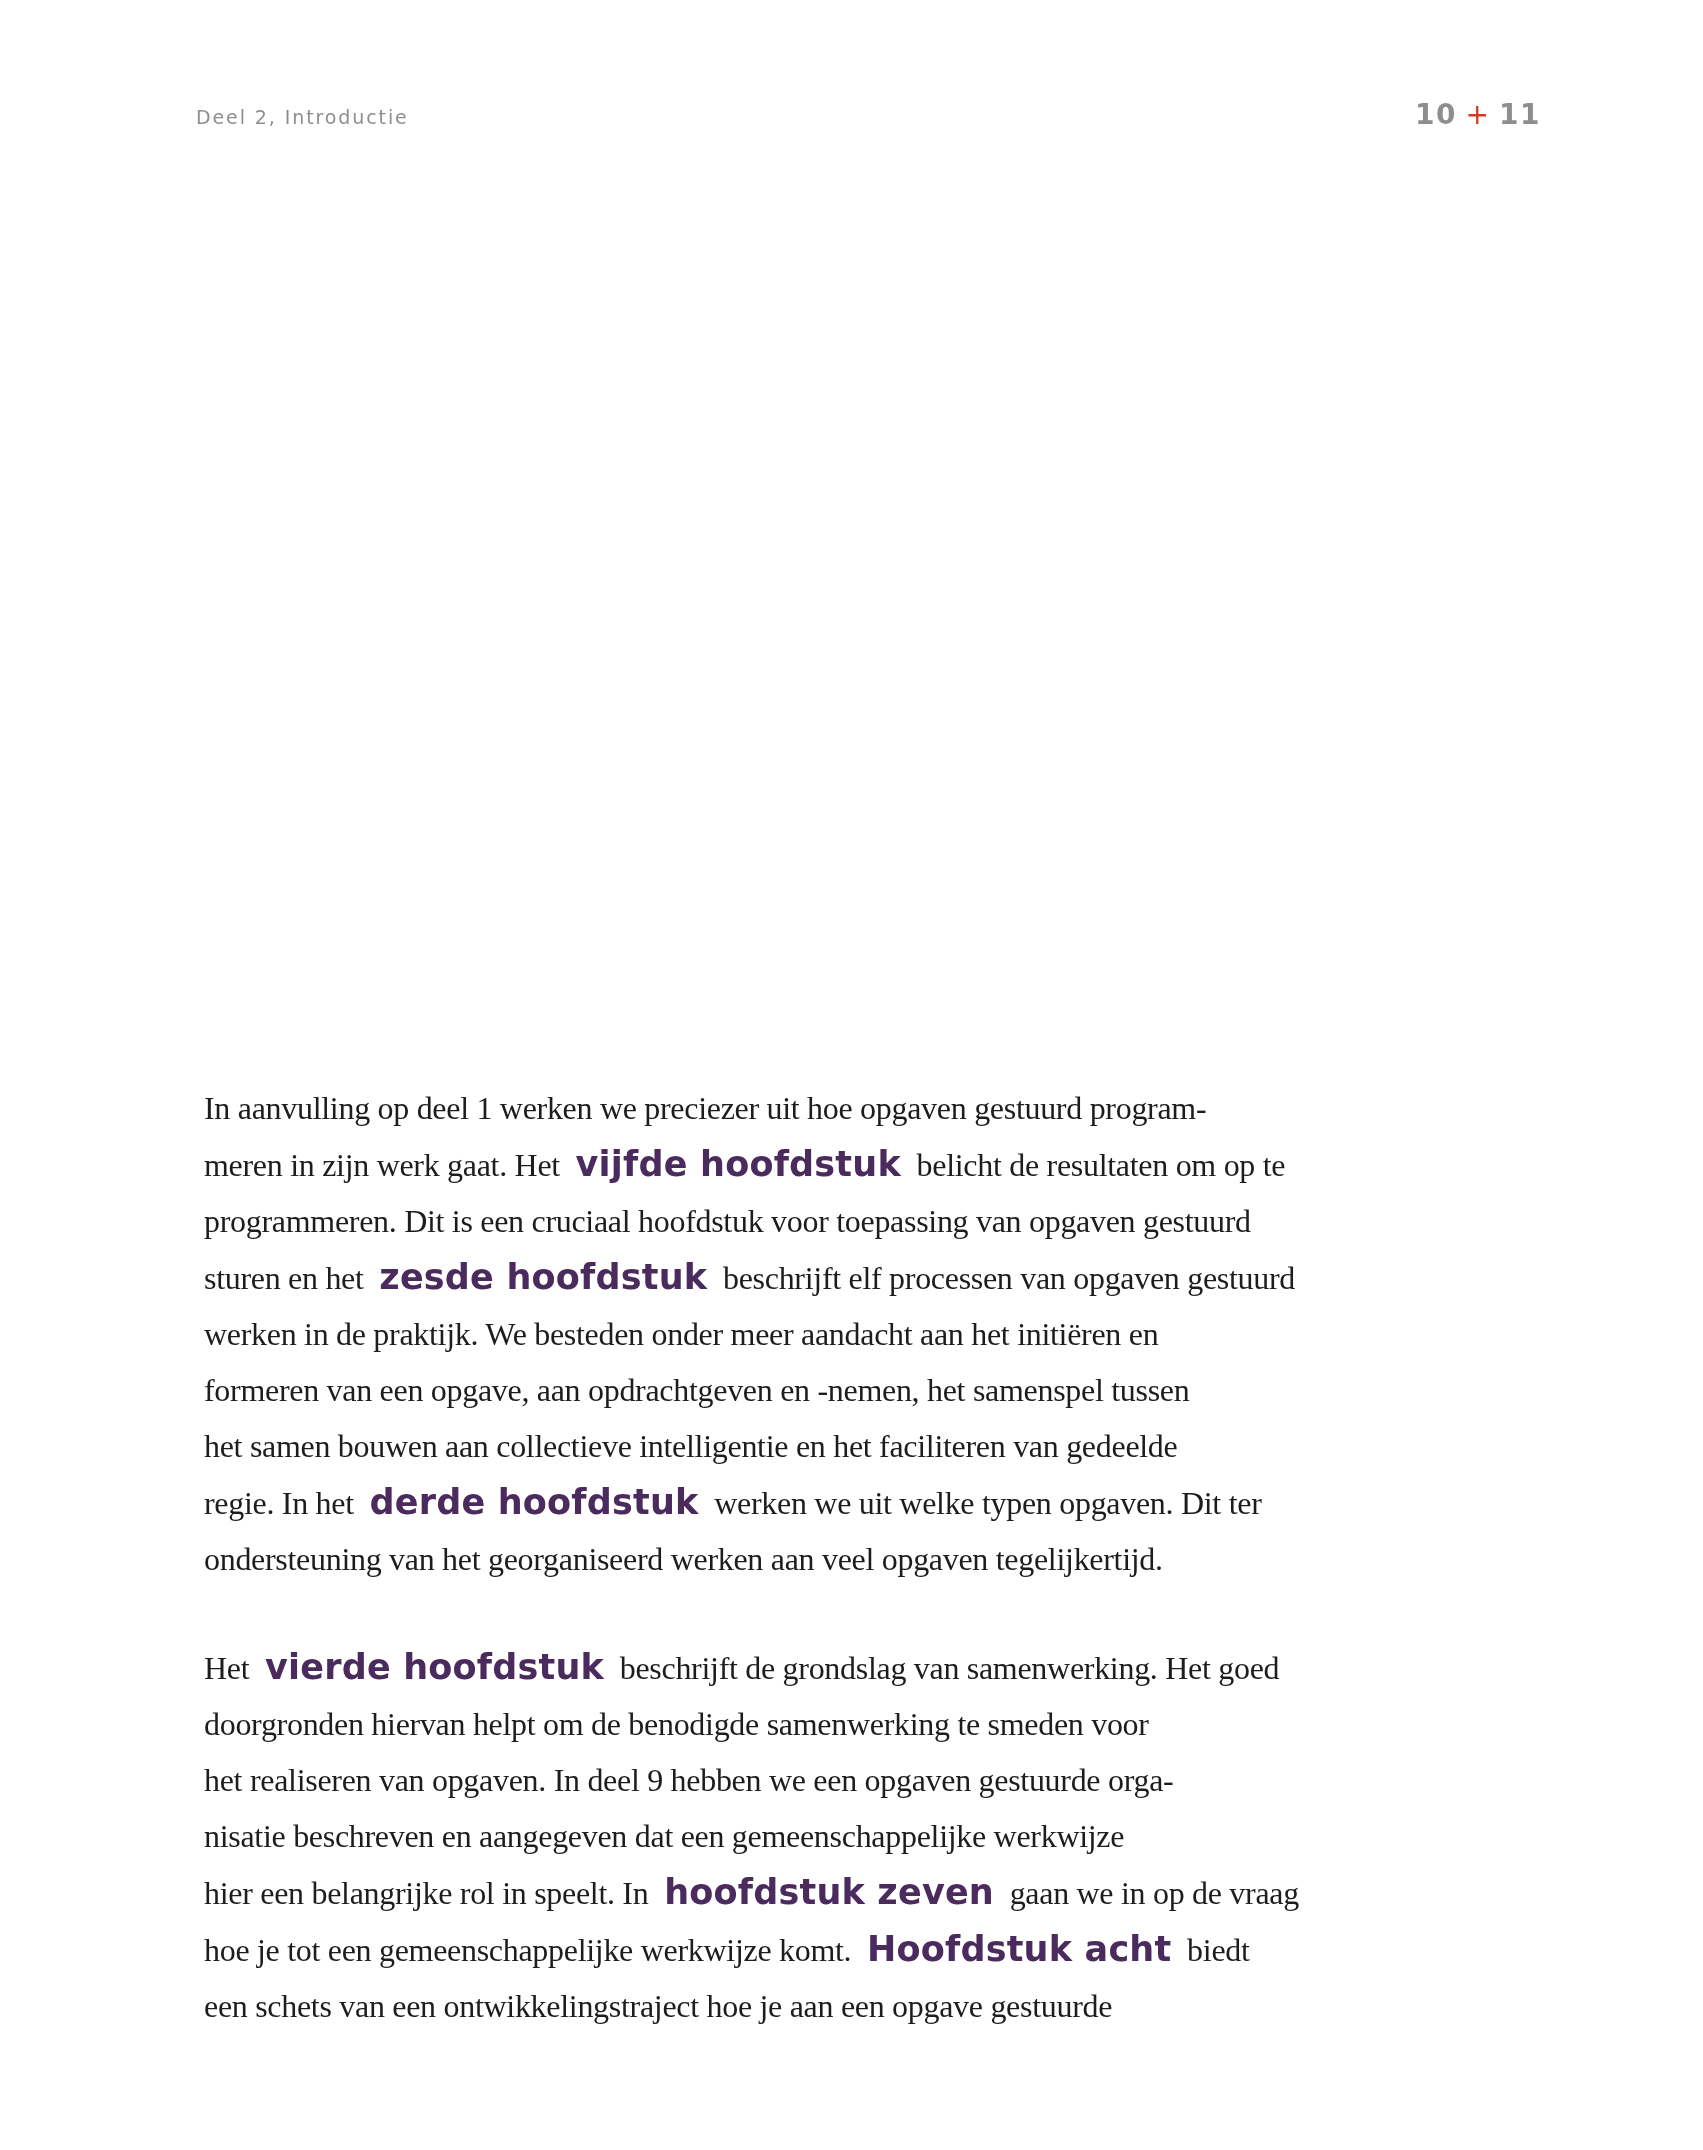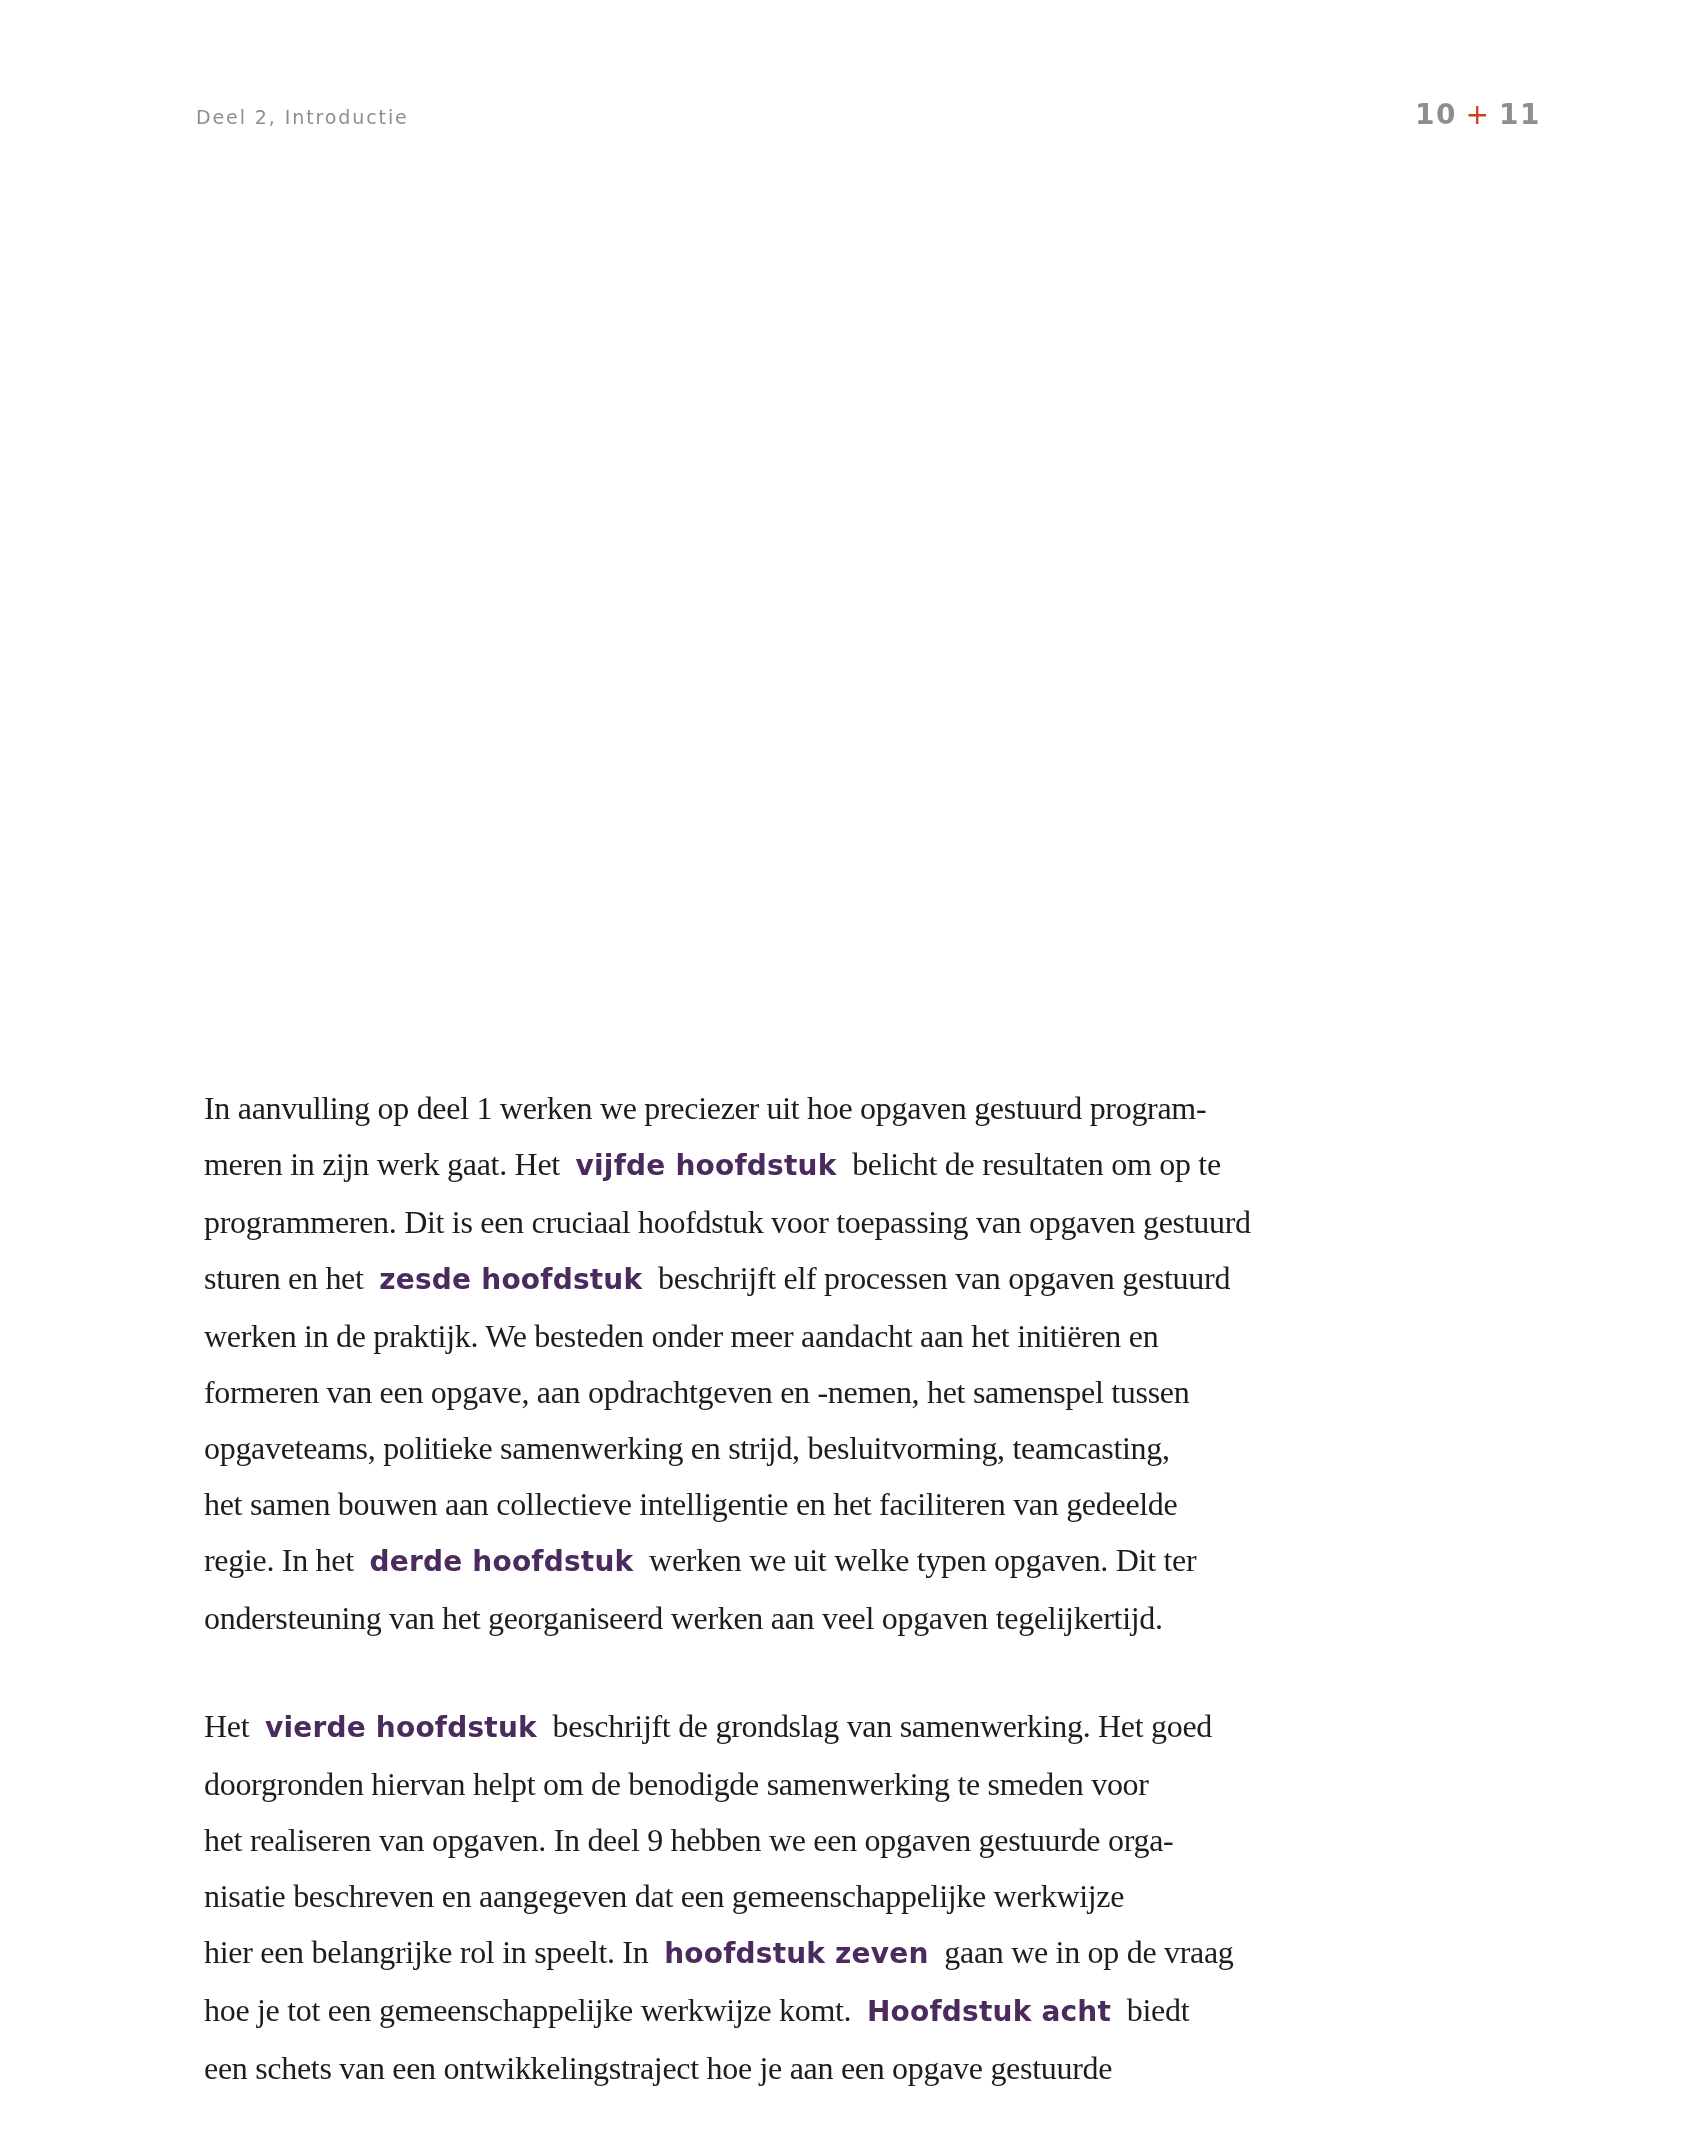--- a/index.html
+++ b/index.html
@@ -52,21 +52,21 @@
   .paragraph:last-child { margin-bottom: 0; }
   .line {
     font-size: 32px;
     line-height: 48px;
     letter-spacing: -0.3px;
     white-space: nowrap;
   }
   .line .accent {
     font-family: "DejaVu Sans", "Liberation Sans", sans-serif;
     font-weight: 700;
-    font-size: 28px;
+    font-size: 35px;
     letter-spacing: 0.2px;
     color: var(--accent-purple, #4b2a5e);
     margin-top: 41px;
   }
 </style>
 </head>
 <body>
 
 <div class="page">
 
@@ -76,21 +76,20 @@
   </div>
 
   <div class="body-text">
       <div class="paragraph">
         <div class="line"><span>In aanvulling op deel 1 werken we preciezer uit hoe opgaven gestuurd program-</span></div>
         <div class="line"><span>meren in zijn werk gaat. Het </span><span class="accent">vijfde hoofdstuk</span><span> belicht de resultaten om op te</span></div>
         <div class="line"><span>programmeren. Dit is een cruciaal hoofdstuk voor toepassing van opgaven gestuurd</span></div>
         <div class="line"><span>sturen en het </span><span class="accent">zesde hoofdstuk</span><span> beschrijft elf processen van opgaven gestuurd</span></div>
         <div class="line"><span>werken in de praktijk. We besteden onder meer aandacht aan het initiëren en</span></div>
         <div class="line"><span>formeren van een opgave, aan opdrachtgeven en -nemen, het samenspel tussen</span></div>
-        <div class="line"><span>opgaveteams, politieke samenwerking en strijd, besluitvorming, teamcasting,</span></div>
         <div class="line"><span>het samen bouwen aan collectieve intelligentie en het faciliteren van gedeelde</span></div>
         <div class="line"><span>regie. In het </span><span class="accent">derde hoofdstuk</span><span> werken we uit welke typen opgaven. Dit ter</span></div>
         <div class="line"><span>ondersteuning van het georganiseerd werken aan veel opgaven tegelijkertijd.</span></div>
       </div>
       <div class="paragraph">
         <div class="line"><span>Het </span><span class="accent">vierde hoofdstuk</span><span> beschrijft de grondslag van samenwerking. Het goed</span></div>
         <div class="line"><span>doorgronden hiervan helpt om de benodigde samenwerking te smeden voor</span></div>
         <div class="line"><span>het realiseren van opgaven. In deel 9 hebben we een opgaven gestuurde orga-</span></div>
         <div class="line"><span>nisatie beschreven en aangegeven dat een gemeenschappelijke werkwijze</span></div>
         <div class="line"><span>hier een belangrijke rol in speelt. In </span><span class="accent">hoofdstuk zeven</span><span> gaan we in op de vraag</span></div>

